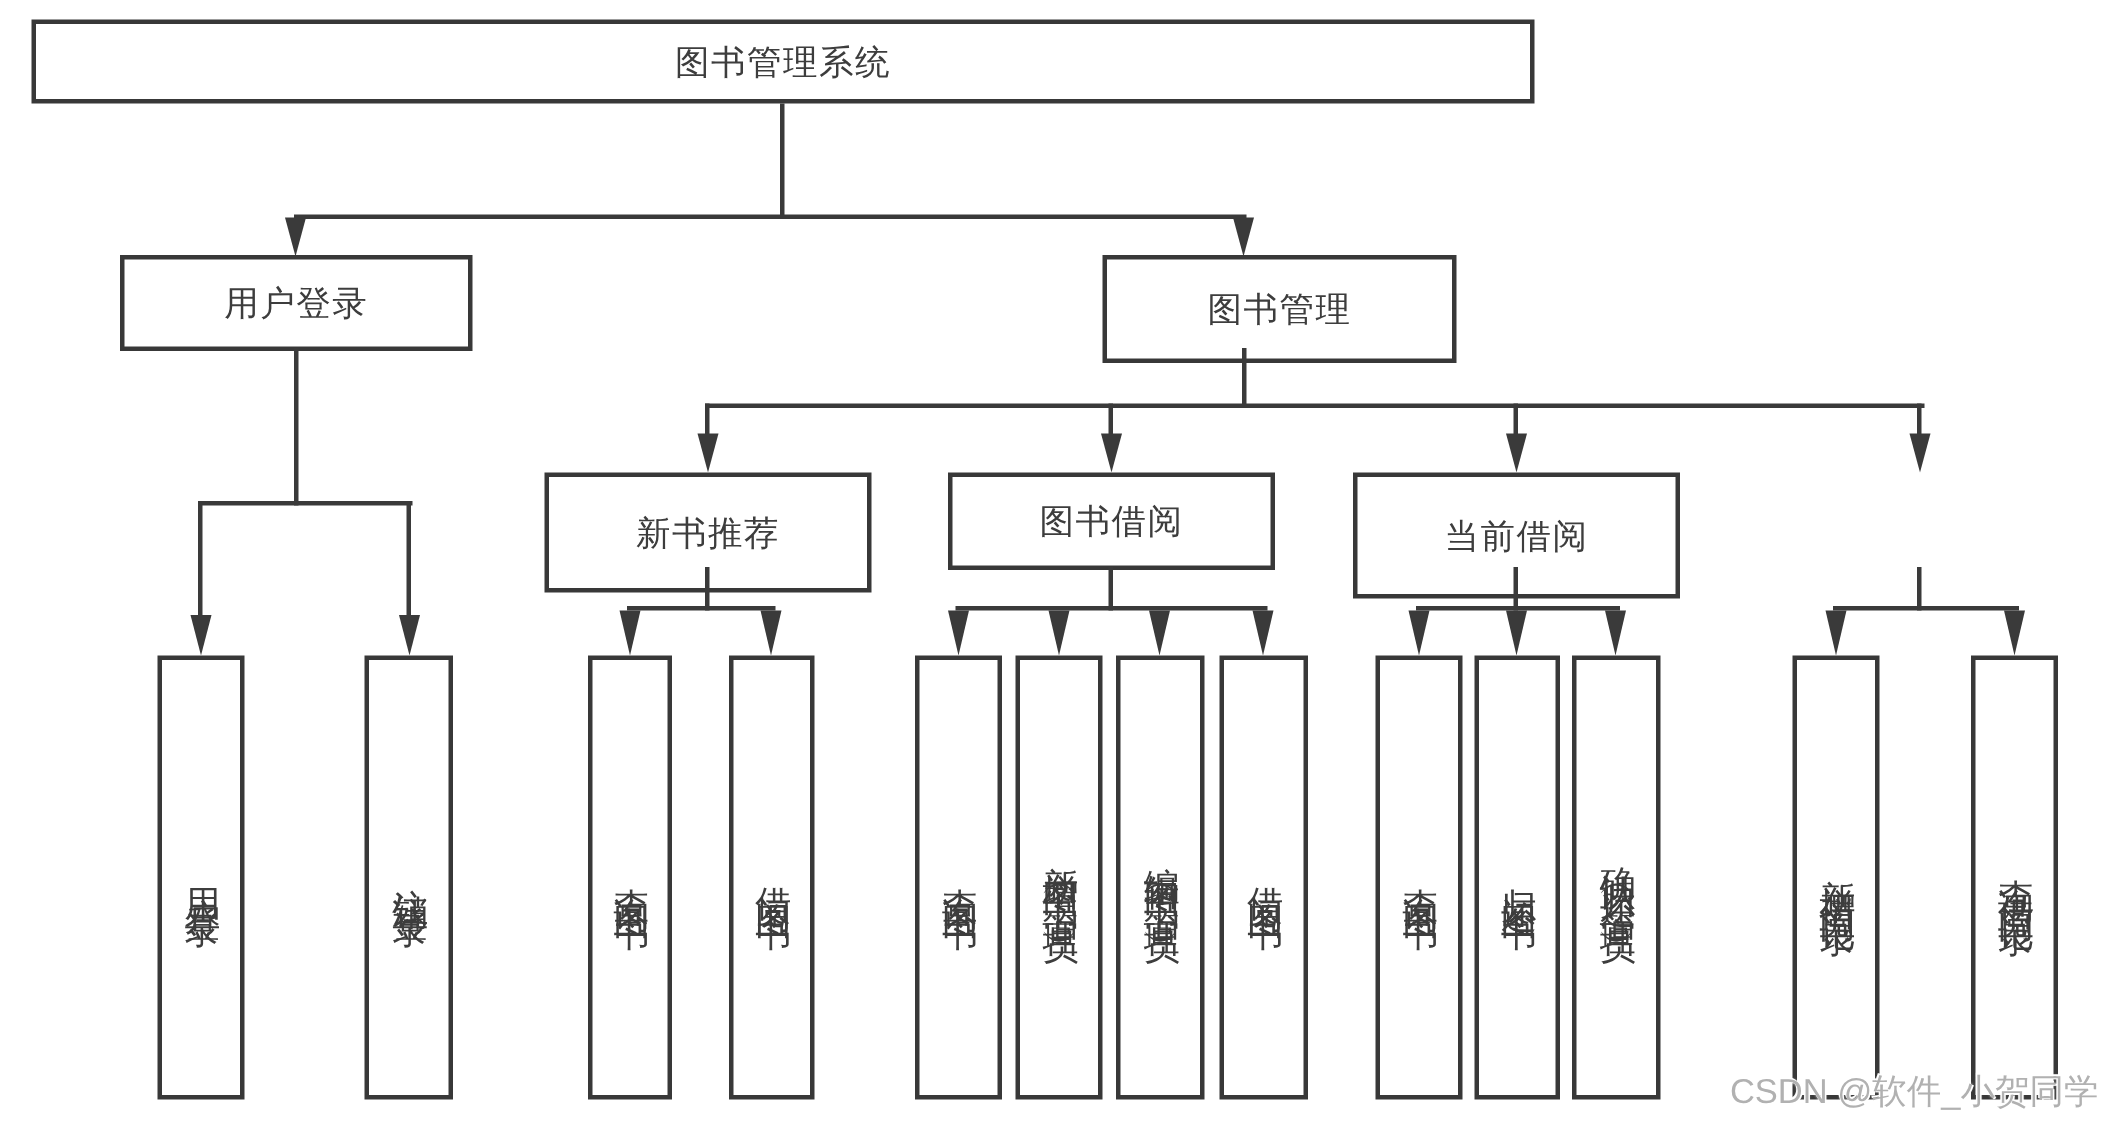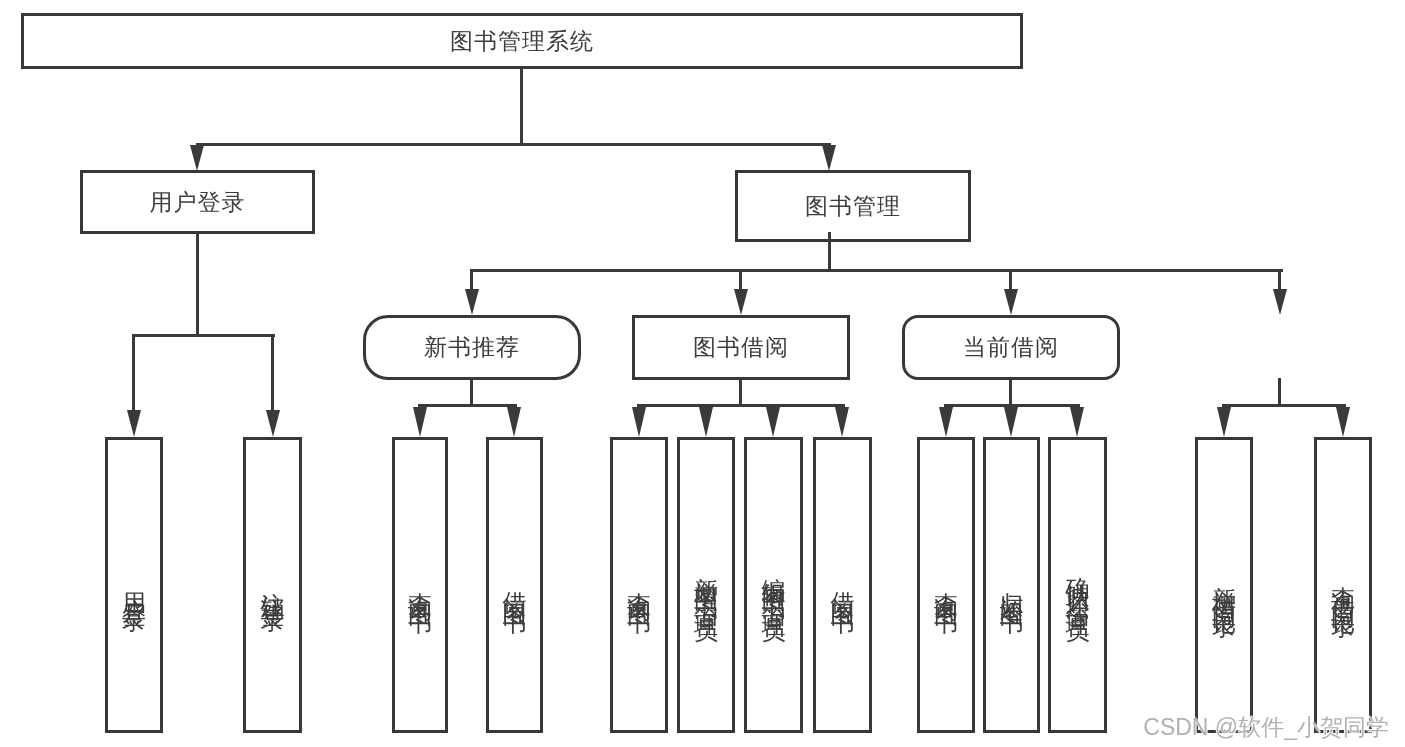--- a/index.html
+++ b/index.html
@@ -56,21 +56,21 @@
     position:absolute;
     width:0;height:0;
     border-left:7px solid transparent;
     border-right:7px solid transparent;
     border-top:27px solid var(--line);
   }
   .arr.tall{border-top-width:30px;}
   .arr.mid{border-top-width:26px;}
   #watermark{
     position:absolute;
-    right:16px;bottom:4px;
+    right:6px;bottom:4px;
     font-size:23px;
     color:var(--watermark);
     text-shadow:0 0 2px #fff,1px 1px 0 #fff,-1px -1px 0 #fff;
     white-space:nowrap;
     z-index:5;
   }
 </style>
 </head>
 <body>
 
@@ -104,27 +104,27 @@
   <div class="line" style="left:470px;top:269px;width:813px;height:3px;"></div>
   <div class="line" style="left:470px;top:269px;width:3px;height:22px;"></div>
   <div class="line" style="left:739px;top:269px;width:3px;height:22px;"></div>
   <div class="line" style="left:1009px;top:269px;width:3px;height:22px;"></div>
   <div class="line" style="left:1278px;top:269px;width:3px;height:22px;"></div>
   <div class="arr mid" style="left:465px;top:289px;"></div>
   <div class="arr mid" style="left:734px;top:289px;"></div>
   <div class="arr mid" style="left:1004px;top:289px;"></div>
   <div class="arr mid" style="left:1273px;top:289px;"></div>
 
-  <div class="box" style="left:363px;top:315px;width:218px;height:65px;border-radius:25px;">
+  <div class="box" style="left:363px;top:315px;width:218px;height:80px;">
     <span class="h-label">新书推荐</span>
   </div>
   <div class="box" style="left:632px;top:315px;width:218px;height:65px;">
     <span class="h-label">图书借阅</span>
   </div>
-  <div class="box" style="left:902px;top:315px;width:218px;height:65px;border-radius:16px;">
+  <div class="box" style="left:902px;top:315px;width:218px;height:84px;">
     <span class="h-label">当前借阅</span>
   </div>
 
   <div class="line" style="left:470px;top:378px;width:3px;height:29px;"></div>
   <div class="line" style="left:418px;top:404px;width:99px;height:3px;"></div>
   <div class="arr tall" style="left:413px;top:407px;"></div>
   <div class="arr tall" style="left:507px;top:407px;"></div>
 
   <div class="line" style="left:739px;top:378px;width:3px;height:29px;"></div>
   <div class="line" style="left:637px;top:404px;width:208px;height:3px;"></div>

